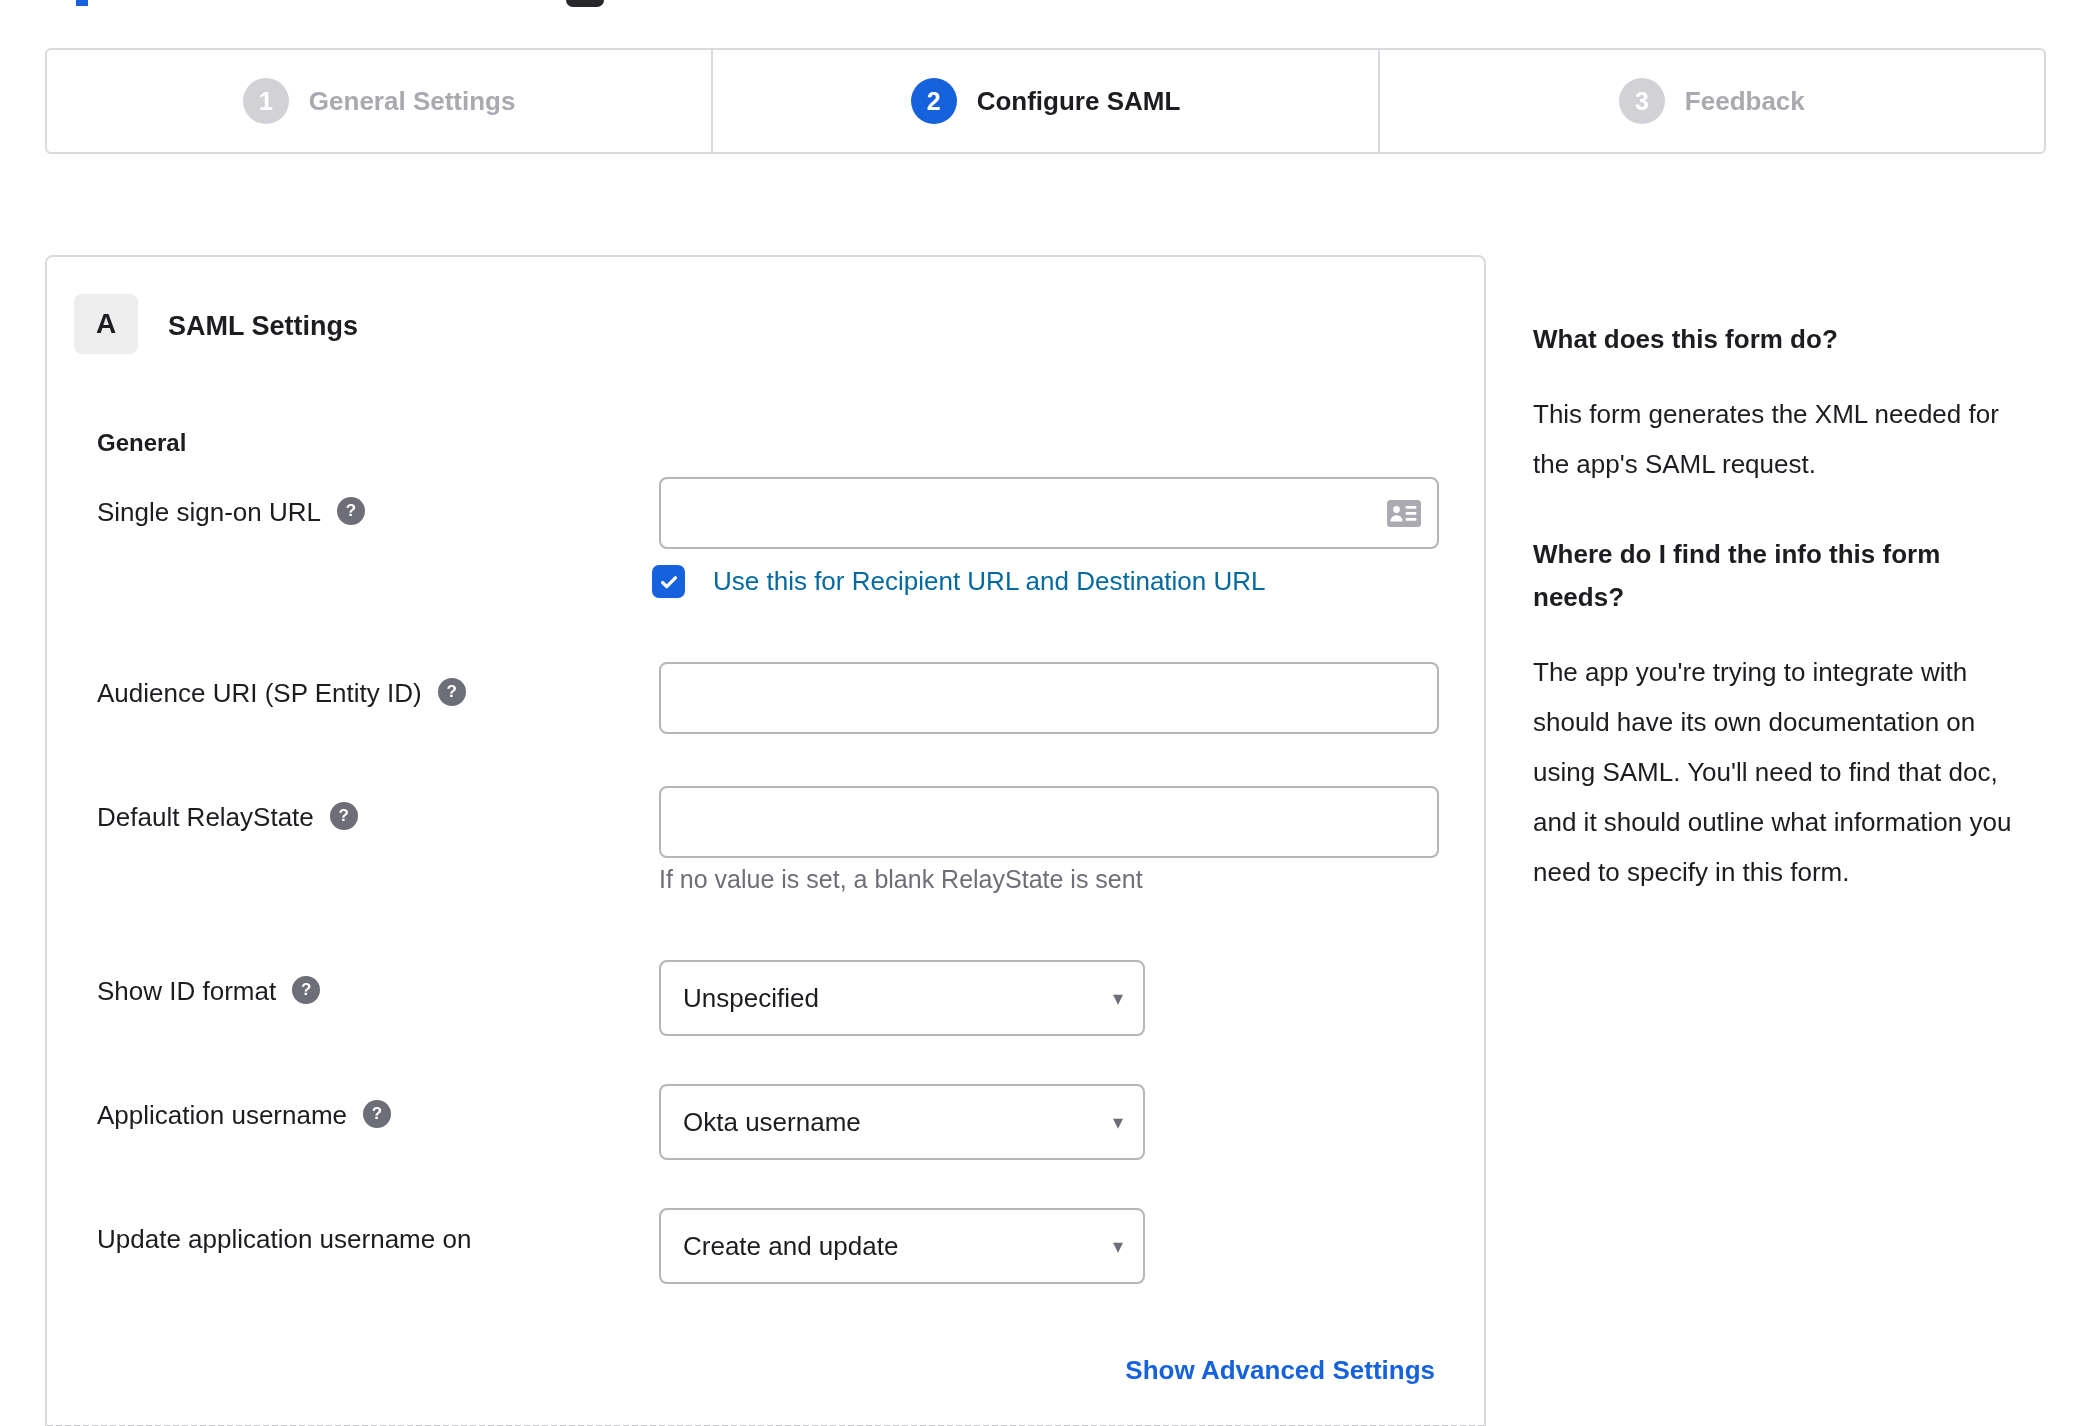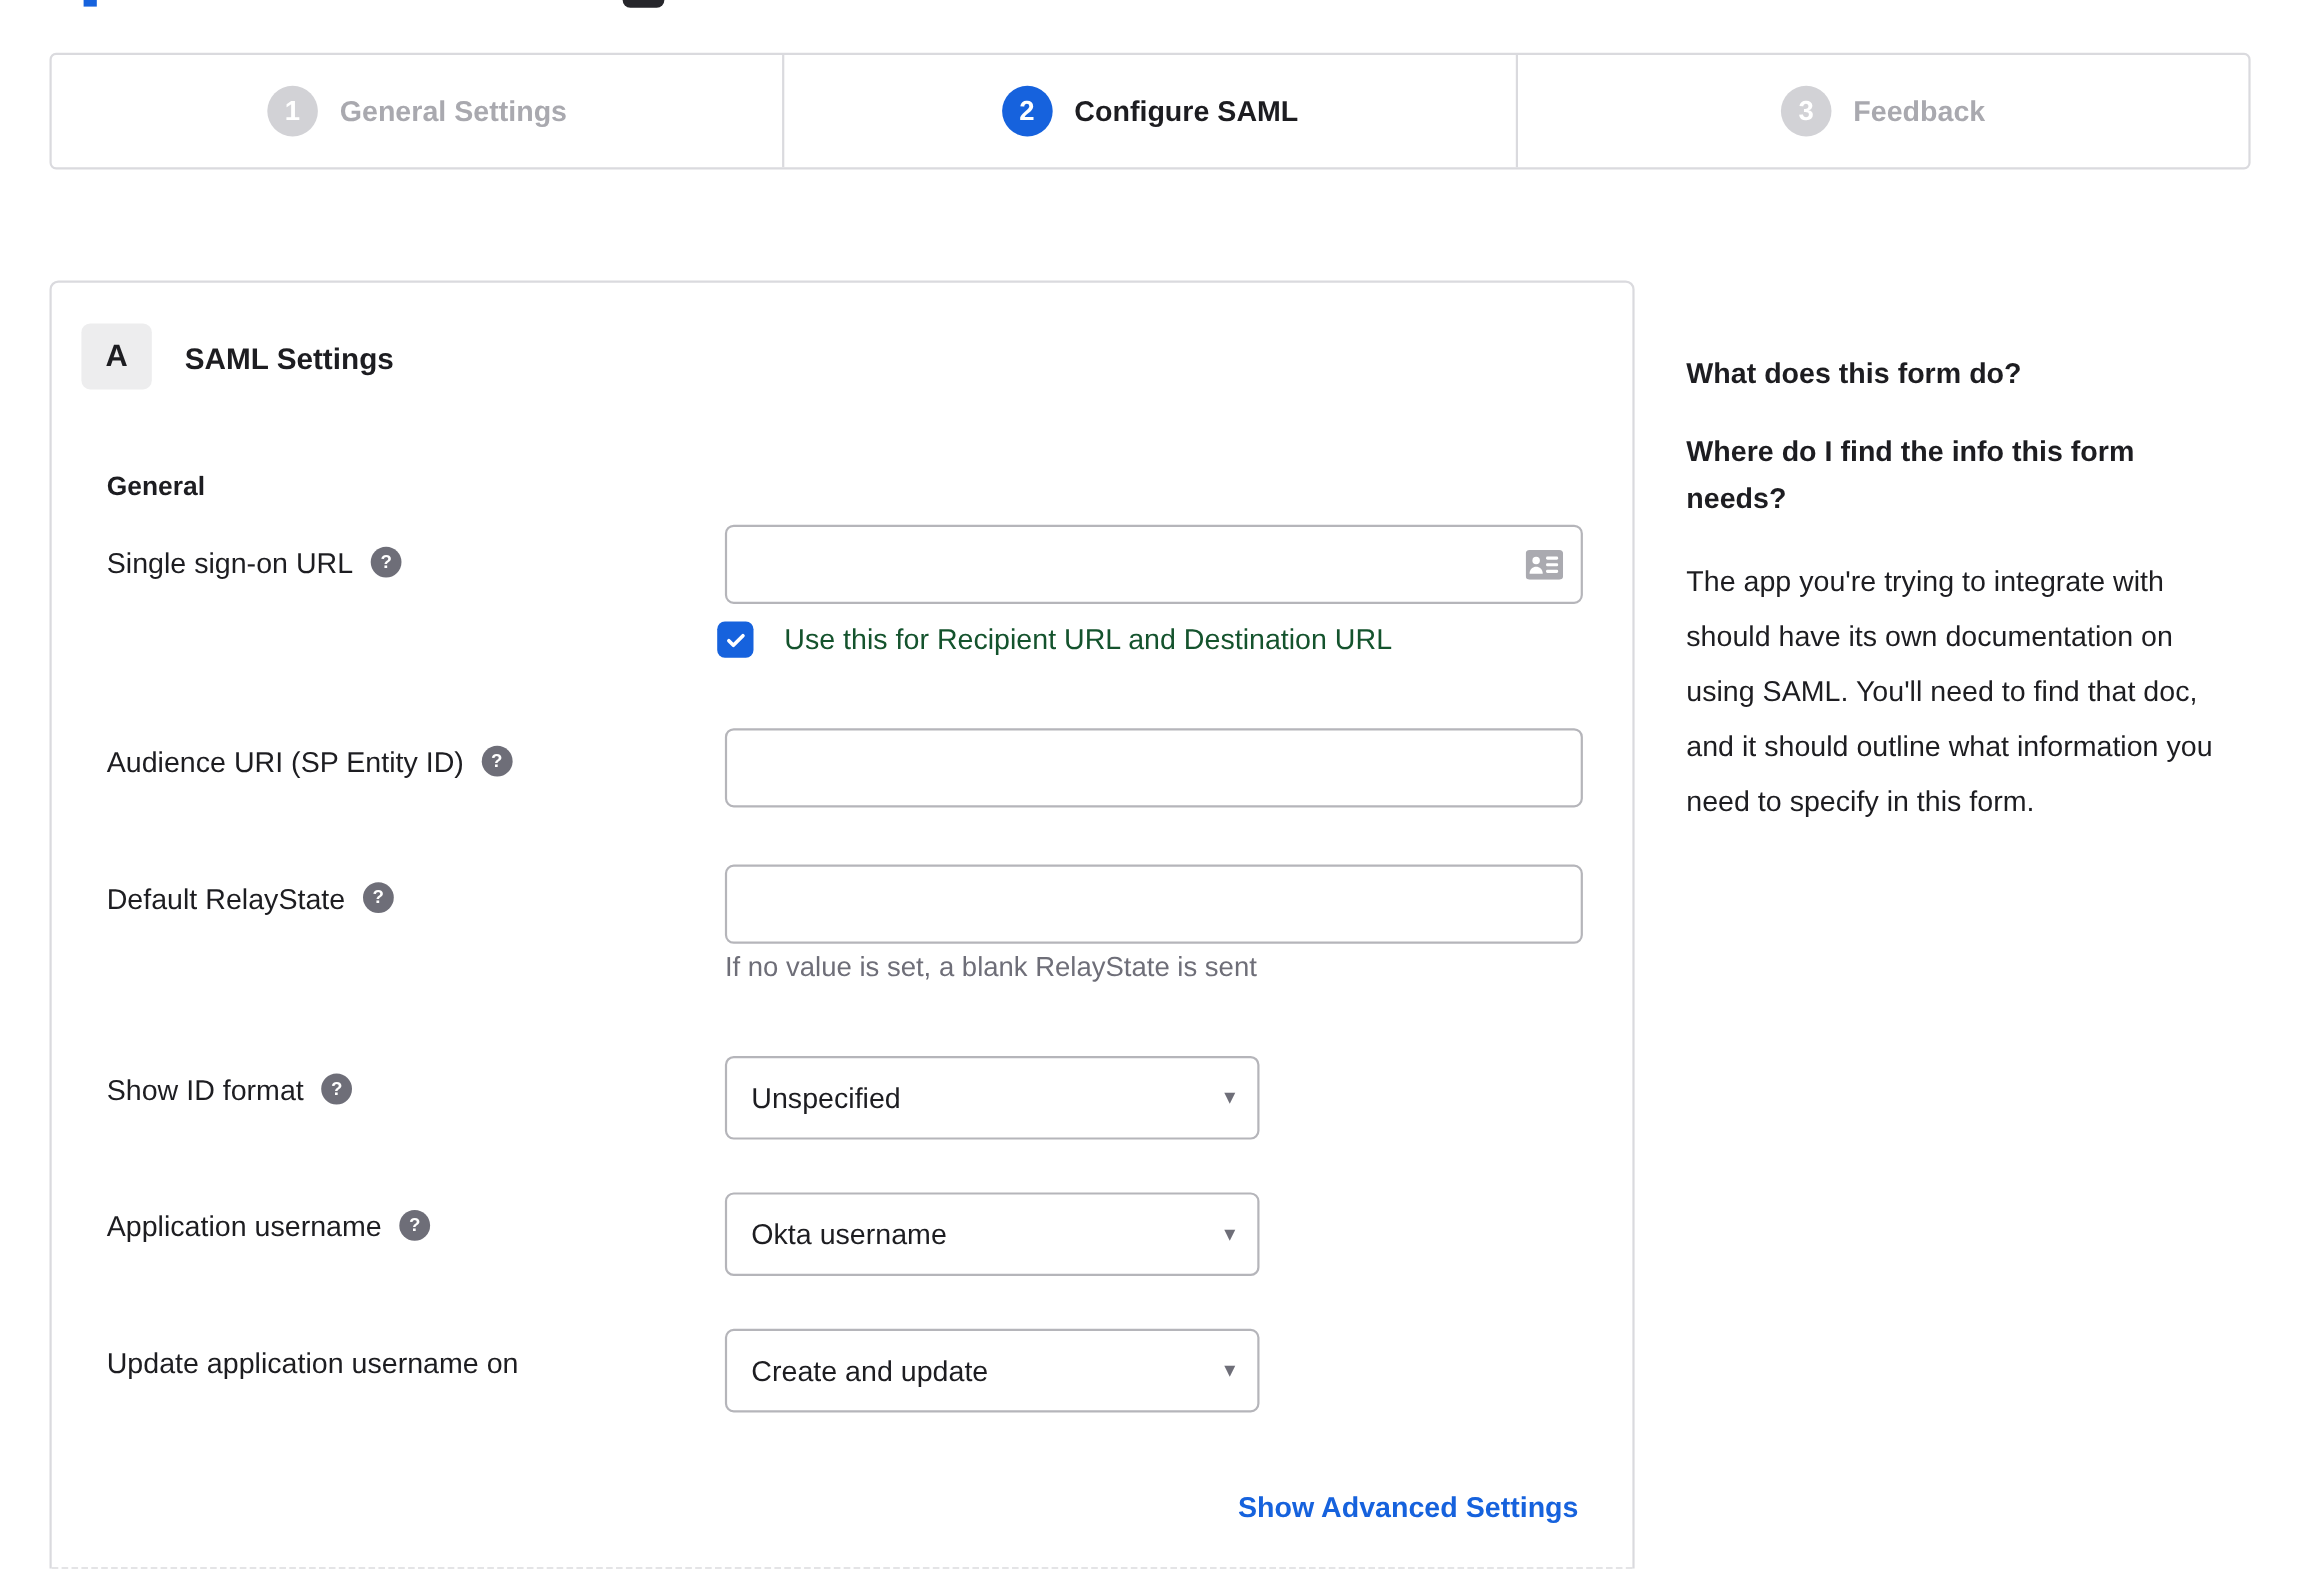--- a/index.html
+++ b/index.html
@@ -63,21 +63,21 @@
     font-family: "Liberation Sans", sans-serif; font-size: 26px; color: #1d1d21;
     padding: 0 60px 0 20px; outline: none;
   }
   .input-icon { position: absolute; left: 1340px; pointer-events: none; }
 
   .checkbox-row { position: absolute; left: 605px; display: flex; align-items: center; gap: 28px; }
   .checkbox {
     width: 33px; height: 33px; border-radius: 7px; background: #1662dd;
     display: flex; align-items: center; justify-content: center; flex: 0 0 auto;
   }
-  .checkbox-label { font-size: 26px; color: #14532d; white-space: nowrap; }
+  .checkbox-label { font-size: 26px; color: #0369a1; white-space: nowrap; }
 
   .helper-text { position: absolute; left: 612px; font-size: 25px; color: #6e6e78; white-space: nowrap; }
 
   .select-box {
     position: absolute; left: 612px; width: 486px; height: 76px;
     border: 2px solid #b5b5ba; border-radius: 8px; background: #fff;
     display: flex; align-items: center; cursor: default;
   }
   .select-value { font-size: 26px; color: #1d1d21; padding-left: 22px; white-space: nowrap; }
   .select-caret {
@@ -191,15 +191,16 @@
     <span class="select-caret">▾</span>
   </div>
 
   <a class="advanced-link" href="#">Show Advanced Settings</a>
 
   <div class="dashed-divider"></div>
 </div>
 
 <div class="help-panel">
   <h3 class="help-heading">What does this form do?</h3>
+  <p class="help-body">This form generates the XML needed for the app's SAML request.</p>
   <h3 class="help-heading">Where do I find the info this form needs?</h3>
   <p class="help-body">The app you're trying to integrate with should have its own documentation on using SAML. You'll need to find that doc, and it should outline what information you need to specify in this form.</p>
 </div>
 
 </body></html>

